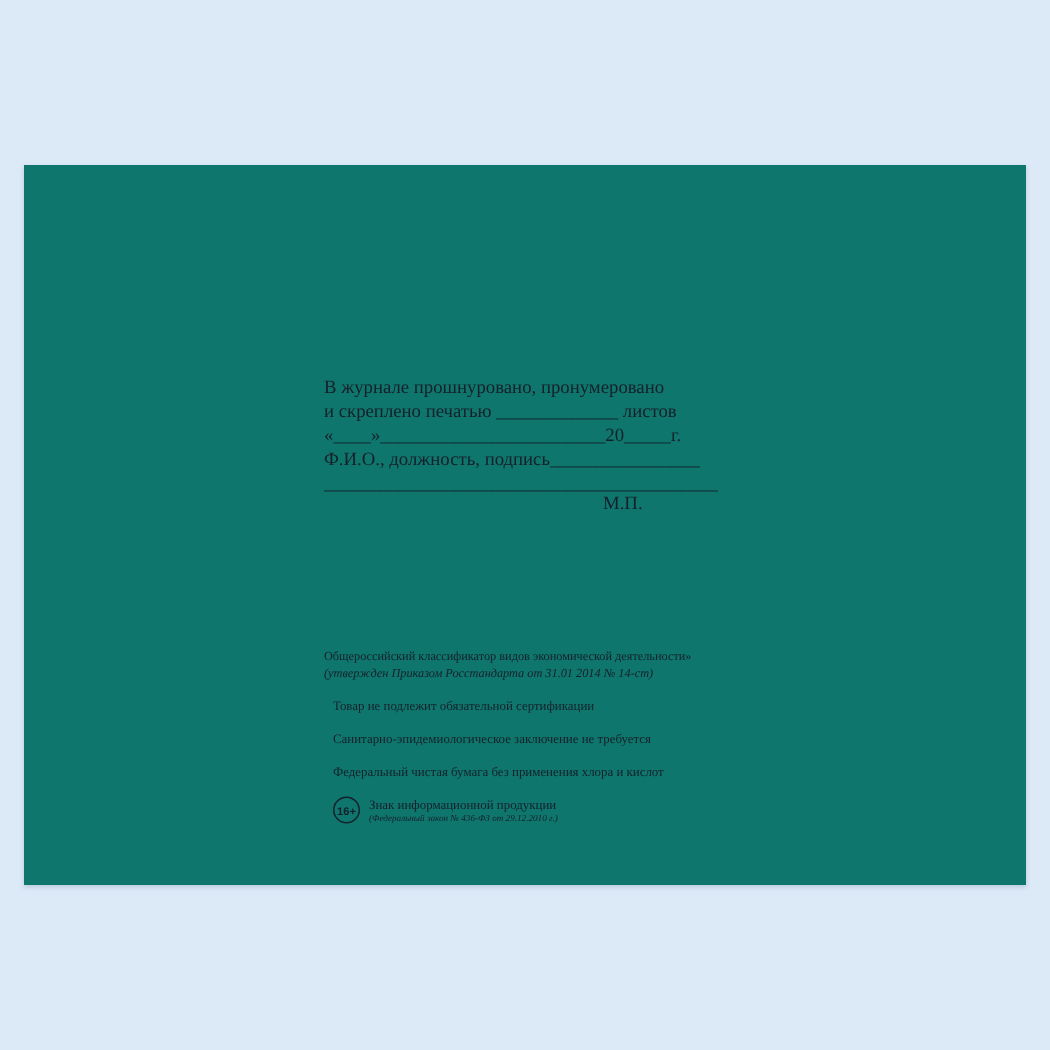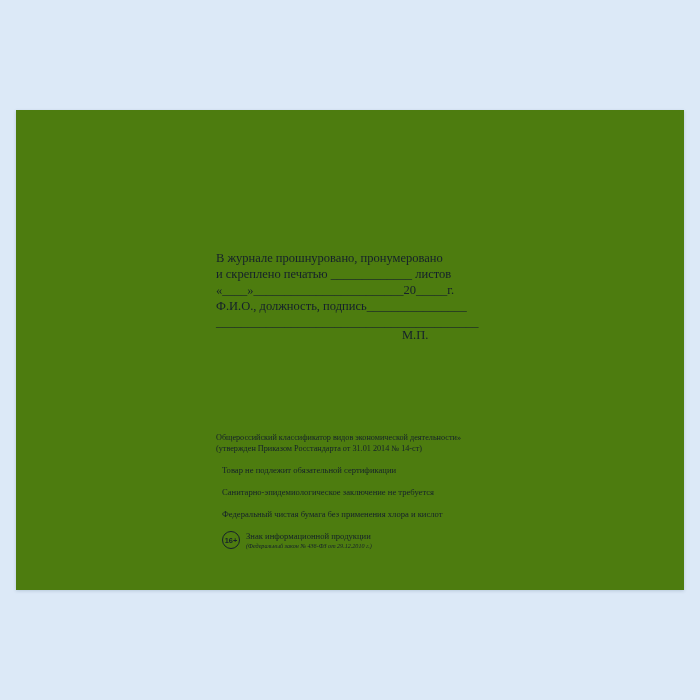--- a/index.html
+++ b/index.html
@@ -17,21 +17,21 @@
     position: relative;
     width: 700px;
     height: 700px;
   }
   .page-sheet {
     position: absolute;
     left: 16px;
     top: 110px;
     width: 668px;
     height: 480px;
-    background: #4d7c0f;
+    background: #0f766e;
     box-shadow: 0 1px 3px rgba(80, 110, 140, 0.25);
   }
   .content {
     position: absolute;
     left: 0;
     top: 0;
     width: 100%;
     height: 100%;
   }
   .block-seal {
@@ -59,20 +59,21 @@
     top: 322px;
     width: 330px;
     color: #15202b;
   }
   .bb-line {
     font-size: 8.2px;
     line-height: 11px;
     white-space: pre-wrap;
   }
   .bb-line.italic {
+    font-style: italic;
   }
   .bb-para {
     font-size: 8.6px;
     line-height: 12px;
     margin-top: 10px;
     padding-left: 6px;
   }
   .age-row {
     display: flex;
     margin-top: 11px;

